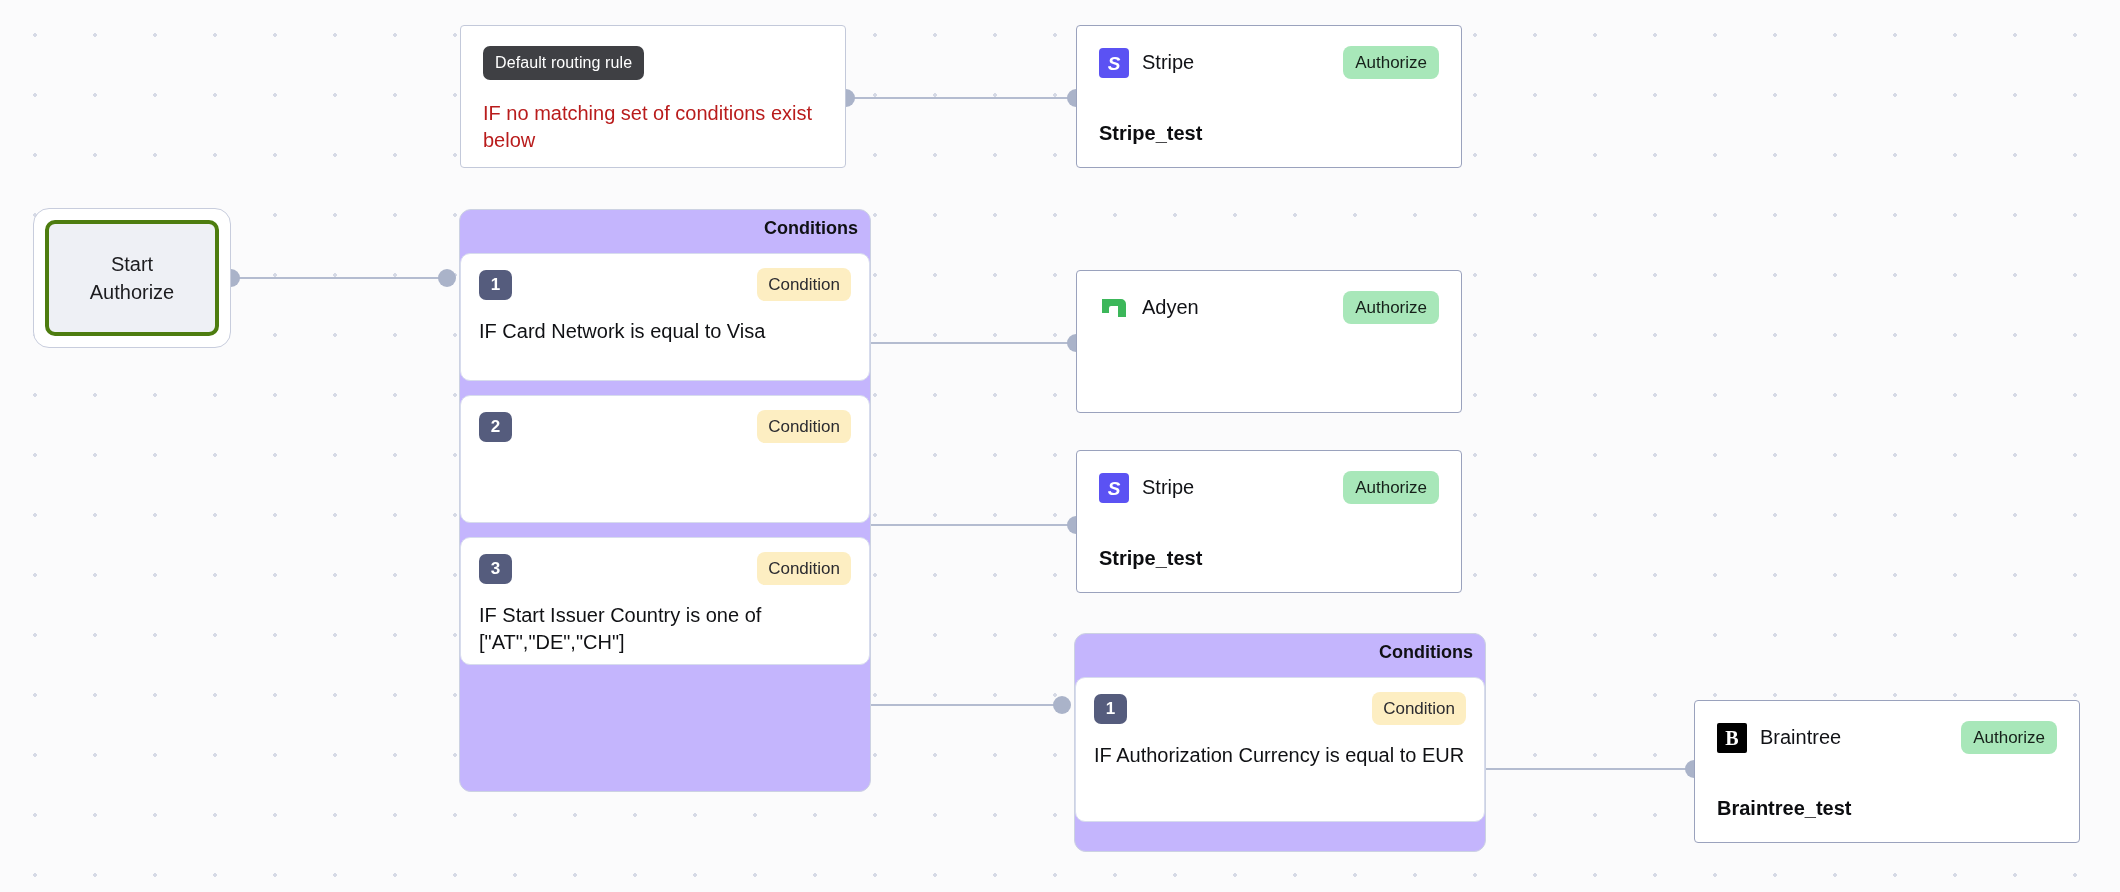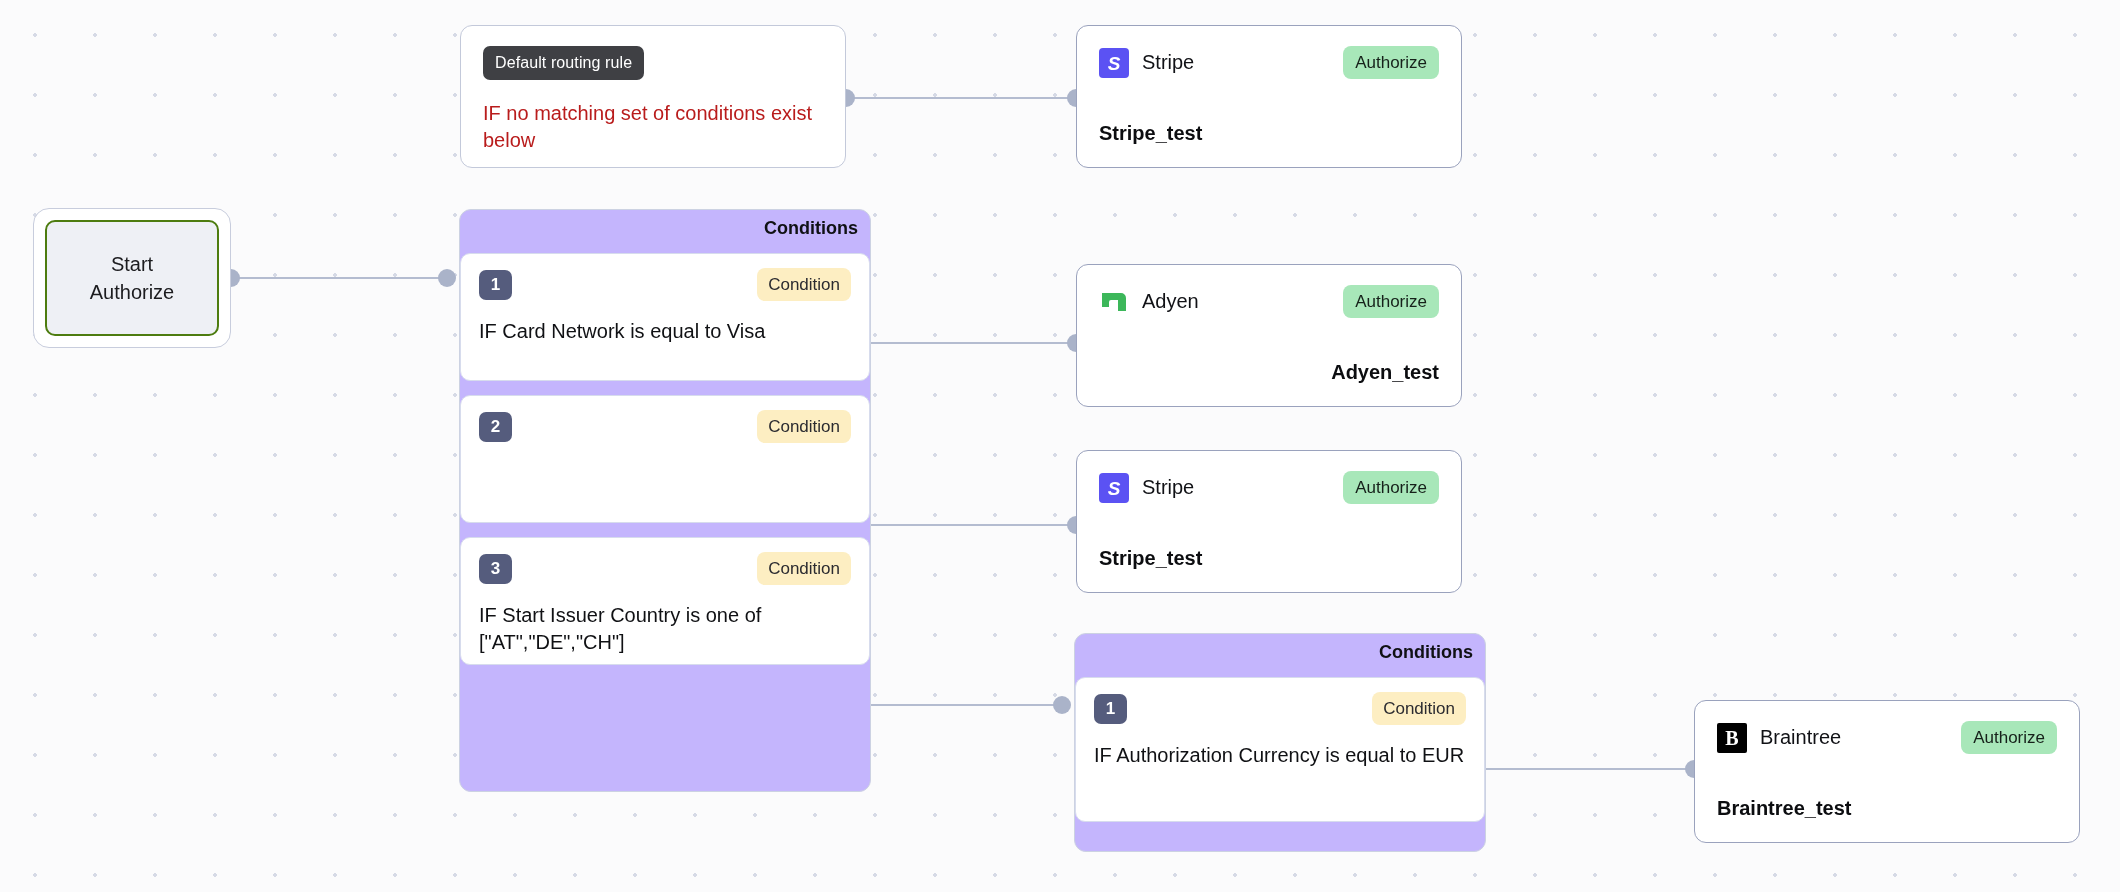--- a/index.html
+++ b/index.html
@@ -39,39 +39,39 @@
   }
   .port {
     fill: #aab3c9;
   }
 
   
   .node {
     position: absolute;
     background: #ffffff;
     border: 1.5px solid #c3c9da;
-    border-radius: 12px;
+    border-radius: 4px;
   }
 
   
   .start-node {
     left: 33px;
     top: 208px;
     width: 198px;
     height: 140px;
     border-radius: 16px;
     border: 1.5px solid #c8cddd;
     background: #ffffff;
     padding: 11px;
   }
   .start-inner {
     width: 100%;
     height: 100%;
     background: #eef0f5;
-    border: 2px solid #4d7c0f;
+    border: 4px solid #4d7c0f;
     border-radius: 10px;
     display: flex;
     align-items: center;
     justify-content: center;
     text-align: center;
     line-height: 1.42;
     font-size: 20px;
     color: #1c1c1f;
   }
 
@@ -212,21 +212,21 @@
     border-radius: 8px;
   }
   .proc-label {
     margin-top: 43px;
     font-size: 20px;
     font-weight: bold;
     color: #0c0d10;
   }
 
   #proc-stripe-1   { left: 1076px; top: 25px;  }
-  #proc-adyen      { left: 1076px; top: 264px; text-align: right; }
+  #proc-adyen      { left: 1076px; top: 270px; }
   #proc-stripe-2   { left: 1076px; top: 450px; }
   #proc-braintree  { left: 1694px; top: 700px; }
 </style>
 </head>
 <body>
 
 <div id="canvas">
 
   <svg id="edges" viewBox="0 0 2120 892">
 
@@ -329,21 +329,20 @@
       <div class="proc-id">
         <span class="proc-logo logo-adyen">
           <svg width="30" height="30" viewBox="0 0 30 30" aria-hidden="true">
             <path d="M3 6 h19 a5 5 0 0 1 5 5 v13 h-8 v-11 h-7 a2 2 0 0 0 -2 2 v5 h-7 z" fill="#3cb75a"></path>
           </svg>
         </span>
         <span class="proc-name">Adyen</span>
       </div>
       <span class="proc-tag">Authorize</span>
     </div>
-    <div class="proc-label">Adyen_test</div>
   </div>
 
   <div class="node proc-node" id="proc-stripe-2">
     <div class="proc-head">
       <div class="proc-id">
         <span class="proc-logo logo-stripe">
           <svg width="30" height="30" viewBox="0 0 30 30" aria-hidden="true">
             <text x="15" y="22" text-anchor="middle" font-family="Liberation Sans, sans-serif" font-size="19" font-weight="bold" font-style="italic" fill="#ffffff">S</text>
           </svg>
         </span>

